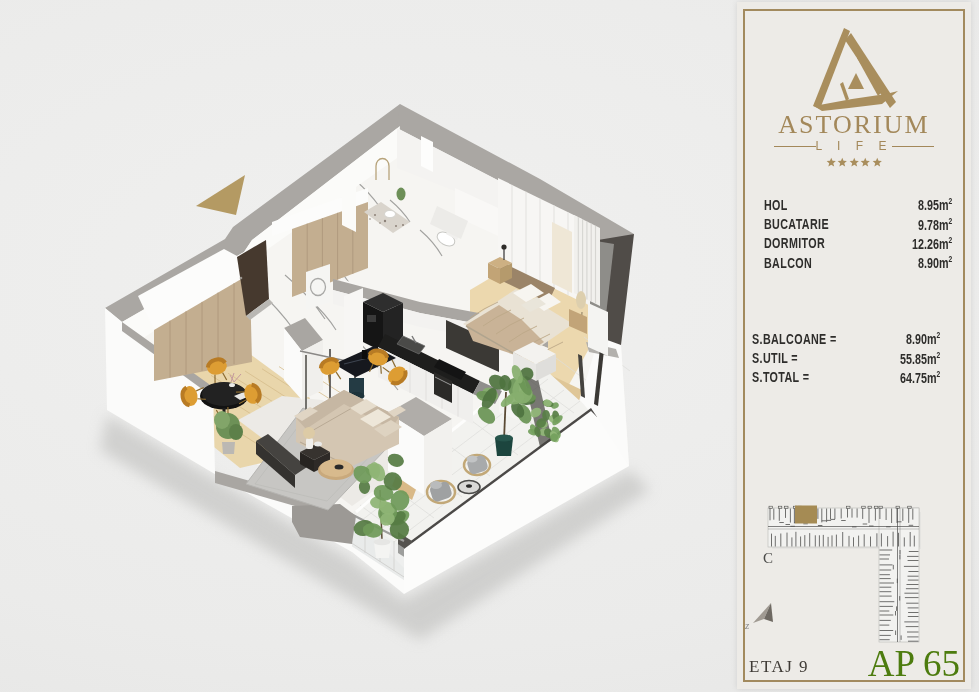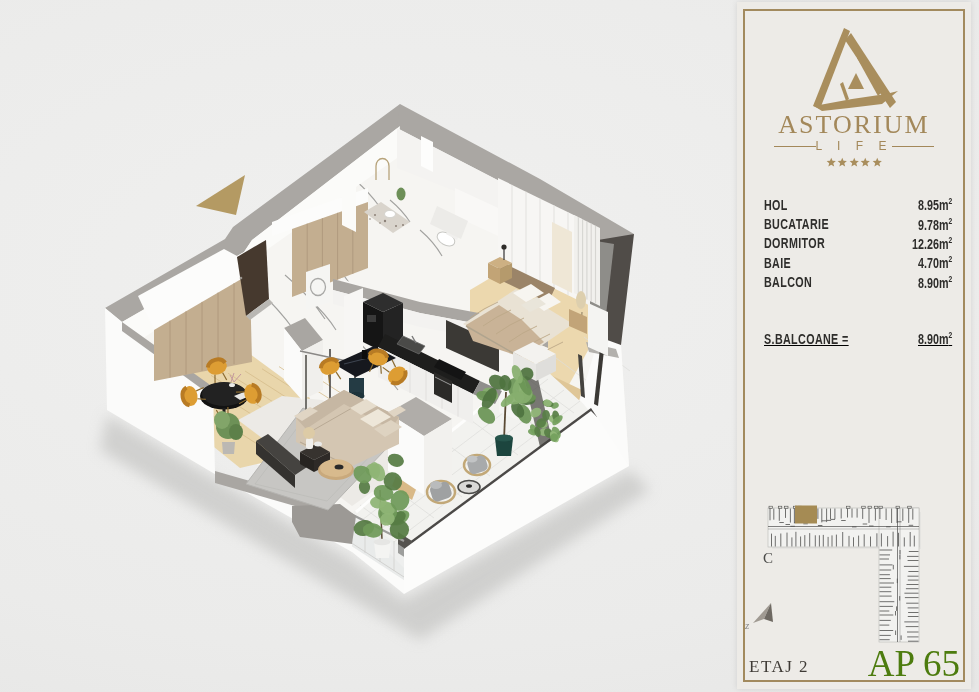--- a/index.html
+++ b/index.html
@@ -11,21 +11,21 @@
 .sborder { position:absolute; left:6px; top:7px; width:222px; height:673px; border:2px solid #a28a5e; }
 .logo { position:absolute; left:0px; top:0px; }
 .brand { position:absolute; top:108px; width:100%; text-align:center; font-family:"Liberation Serif",serif;
   font-size:26px; color:#a3885a; letter-spacing:2px; }
 .life { position:absolute; top:137px; width:100%; display:flex; align-items:center; justify-content:center; }
 .life .rule { display:inline-block; width:42px; height:0; border-top:1.6px solid #a3885a; }
 .lifetxt { font-size:12px; color:#a3885a; letter-spacing:6px; font-family:"Liberation Sans",sans-serif; }
 .stars { position:absolute; top:151px; width:100%; text-align:center; }
 .stars svg { margin:0 0.5px; }
 .rooms { position:absolute; left:27px; top:193px; width:188px; }
-.totals { position:absolute; left:27px; top:327px; width:188px;text-decoration:underline; }
+.totals { position:absolute; left:15px; top:327px; width:188px; }
 .row { display:flex; justify-content:space-between; height:19.4px; align-items:center;
   font-weight:bold; font-size:14.5px; color:#2e2d2b; }
 .row .rl { transform:scaleX(0.74); transform-origin:left center; letter-spacing:0.5px; white-space:nowrap; }
 .row .rv { transform:scaleX(0.74); transform-origin:right center; white-space:nowrap; }
 .row sup { font-size:9px; }
 .mmap { position:absolute; left:0px; top:491px; }
 .clabel { position:absolute; left:26px; top:548px; font-family:"Liberation Serif",serif; font-size:15px; color:#4a4a48; }
 .compass { position:absolute; left:6px; top:598px; }
 .etaj { position:absolute; left:12px; top:655px; font-family:"Liberation Serif",serif; font-size:17px;
   letter-spacing:1.5px; color:#3f3b36; }
@@ -550,33 +550,37 @@
         </div>
 <div class="row">
           <span class="rl">BUCATARIE</span>
           <span class="rv">9.78m<sup>2</sup></span>
         </div>
 <div class="row">
           <span class="rl">DORMITOR</span>
           <span class="rv">12.26m<sup>2</sup></span>
         </div>
 <div class="row">
-          <span class="rl">BAIE</span>
-          <span class="rv">4.70m<sup>2</sup></span>
-        </div>
-<div class="row">
           <span class="rl">BALCON</span>
           <span class="rv">8.90m<sup>2</sup></span>
         </div>
 </div>
 
 <div class="totals">
 <div class="row">
           <span class="rl">S.BALCOANE =</span>
           <span class="rv">8.90m<sup>2</sup></span>
+        </div>
+<div class="row">
+          <span class="rl">S.UTIL =</span>
+          <span class="rv">55.85m<sup>2</sup></span>
+        </div>
+<div class="row">
+          <span class="rl">S.TOTAL =</span>
+          <span class="rv">64.75m<sup>2</sup></span>
         </div>
 </div>
 <svg class="mmap" width="234" height="160" viewBox="0 0 234 160">
         <rect x="33" y="17" width="149" height="37" fill="#e0e0de" opacity="0.6" transform="translate(2,2)"></rect>
         <rect x="31" y="15" width="151" height="39" fill="#f2f2f0" stroke="#b8b8b6" stroke-width="0.6"></rect>
         <rect x="142" y="15" width="40" height="134" fill="#f2f2f0" stroke="#b8b8b6" stroke-width="0.6"></rect>
         <g stroke="#4e4e4c" stroke-width="0.8" fill="none">
           <line x1="33.0" y1="15.5" x2="33.0" y2="27.3"></line>
           <line x1="34.5" y1="53.5" x2="34.5" y2="40.6"></line>
           <rect x="32.0" y="13.2" width="3.5" height="2.3" stroke-width="0.6"></rect>
@@ -721,16 +725,16 @@
       </svg>
 
 <div class="clabel">C</div>
 
 <svg class="compass" width="40" height="32" viewBox="0 0 40 32">
 <polygon points="28,3 10,23 21,19" fill="#a09a92"></polygon>
 <polygon points="28,3 21,19 30,22" fill="#6e6962"></polygon>
 <text x="2" y="29" font-family="Liberation Serif, serif" font-size="11" fill="#888" font-style="italic">z</text>
       </svg>
 
-<div class="etaj">ETAJ 2</div>
+<div class="etaj">ETAJ 9</div>
 
 <div class="ap">AP 65</div>
 </div>
 </div>
 </body></html>

